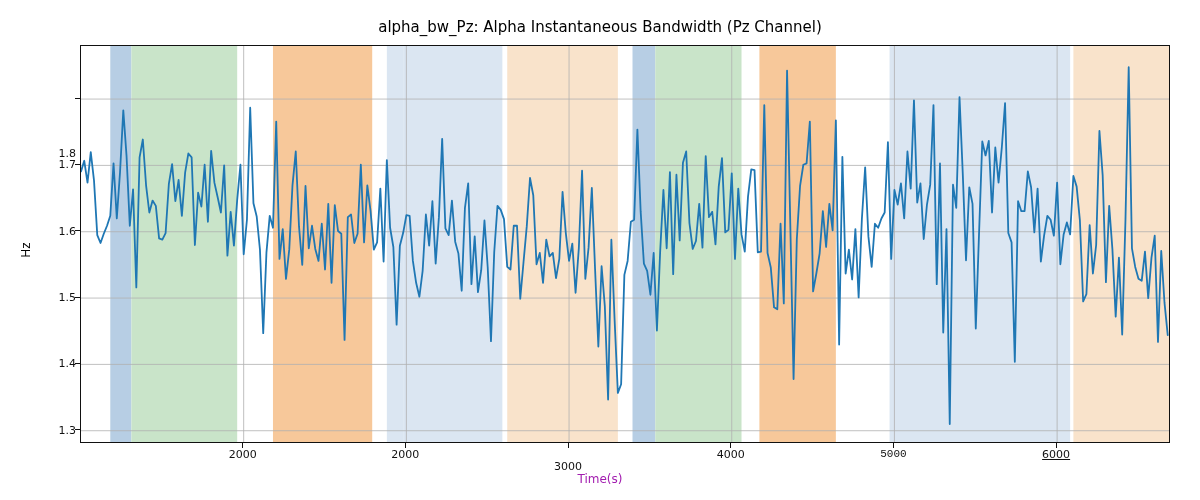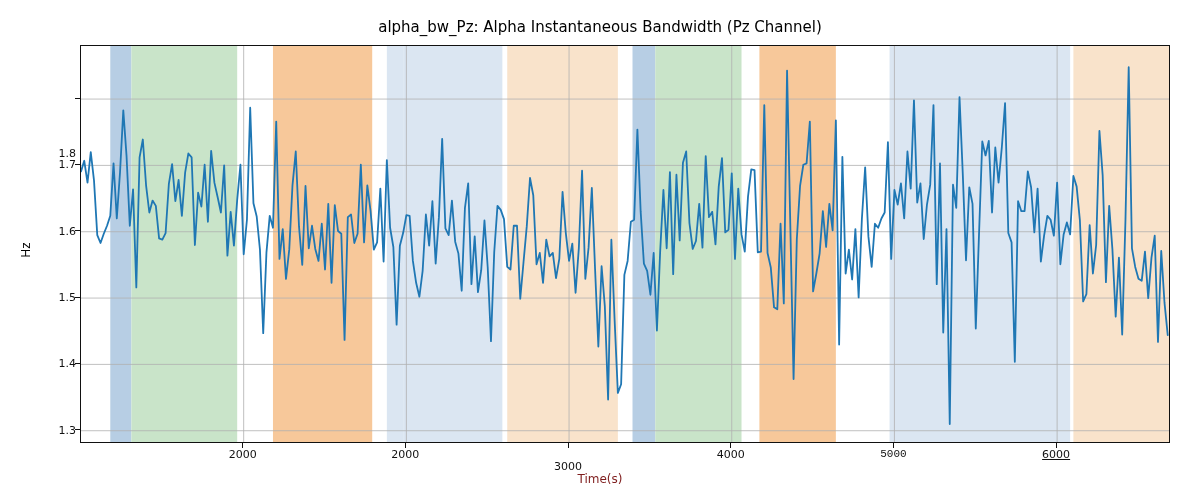--- a/index.html
+++ b/index.html
@@ -43,21 +43,21 @@
     color: #000;
     white-space: nowrap;
   }
   .xlabel {
     position: absolute;
     bottom: 14px;
     left: 0;
     width: 1200px;
     text-align: center;
     font-size: 12px;
-    color: #7f1d1d;
+    color: #a21caf;
   }
   .axes {
     position: absolute;
     left: 80px;
     top: 45px;
     width: 1090px;
     height: 398px;
     box-sizing: border-box;
     border: 1px solid #111;
     background: #ffffff;

